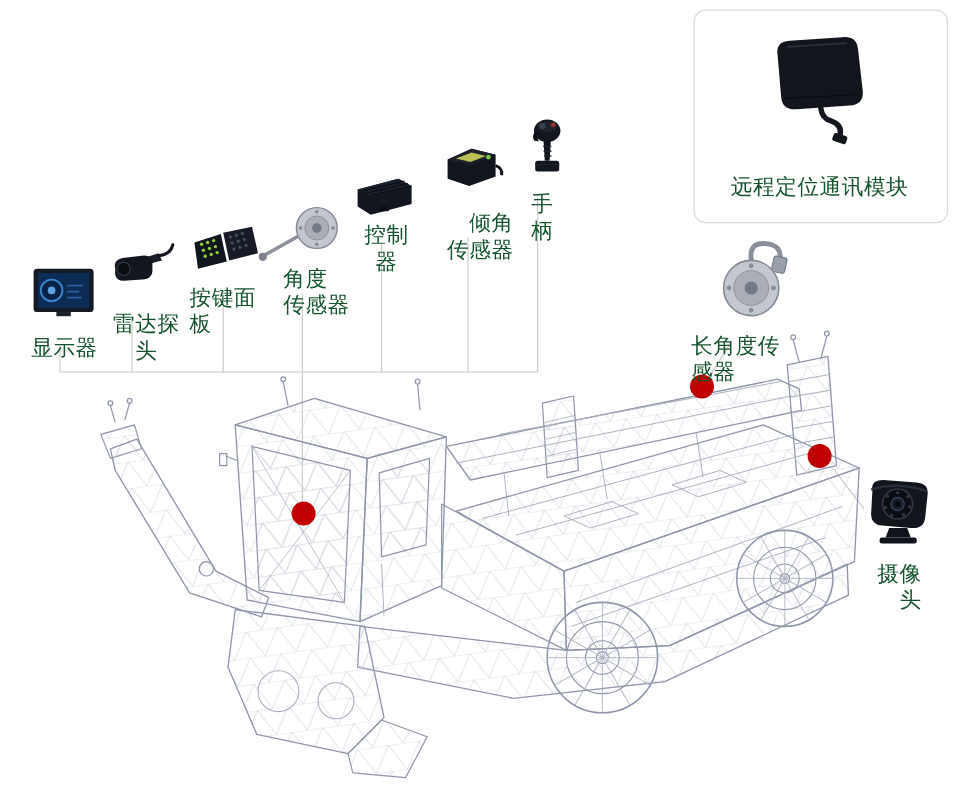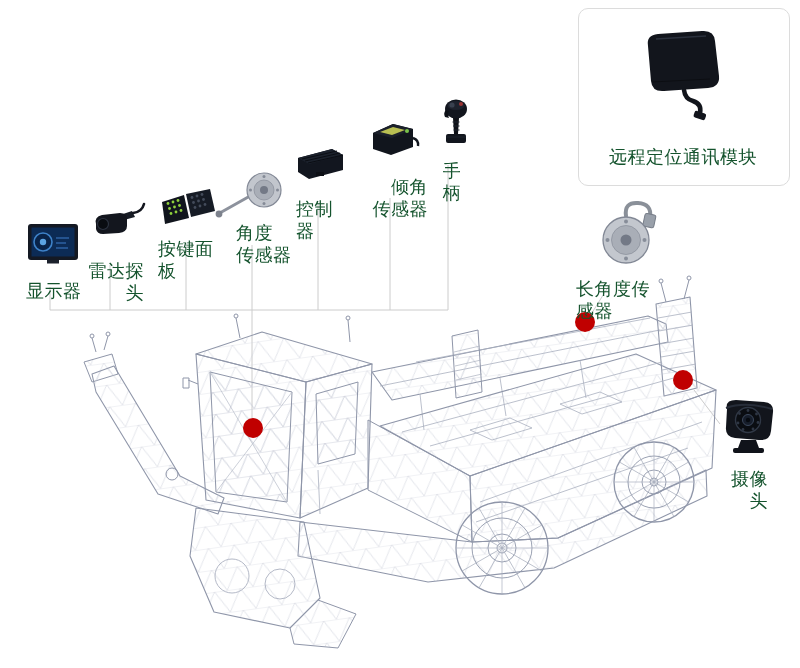--- a/index.html
+++ b/index.html
@@ -247,28 +247,28 @@
       </g>
       <circle cx="28" cy="24" r="5.5" fill="#161d2a" stroke="#3c485c" stroke-width="1"></circle>
       <circle cx="28" cy="24" r="2.2" fill="#060a10"></circle>
       <path d="M21 44 L18 52 L39 52 L36 44 Z" fill="#10131a"></path>
       <rect x="13" y="52" width="31" height="5" rx="2" fill="#10131a"></rect>
     </g>
   </svg>
 
   <div class="label" style="left:26px;top:266px;width:60px;">显示器</div>
 
-  <div class="label" style="left:80px;top:246px;width:64px;text-align:right">雷达探头</div>
+  <div class="label" style="left:90px;top:246px;width:64px;text-align:center">雷达探头</div>
 
   <div class="label" style="left:158px;top:224px;width:64px;">按键面板</div>
 
   <div class="label" style="left:236px;top:208px;width:60px;text-align:left">角度
 传感器</div>
 
-  <div class="label" style="left:296px;top:184px;width:52px;">控制器</div>
+  <div class="label" style="left:296px;top:172px;width:52px;text-align:center">控制器</div>
 
   <div class="label" style="left:368px;top:162px;width:60px;text-align:right">倾角
 传感器</div>
 
   <div class="label" style="left:434px;top:146px;width:36px;text-align:center">手柄</div>
 
   <div class="label" style="left:578px;top:132px;width:210px;text-align:center">远程定位通讯模块</div>
 
   <div class="label" style="left:576px;top:264px;width:92px;">长角度传感器</div>
 

